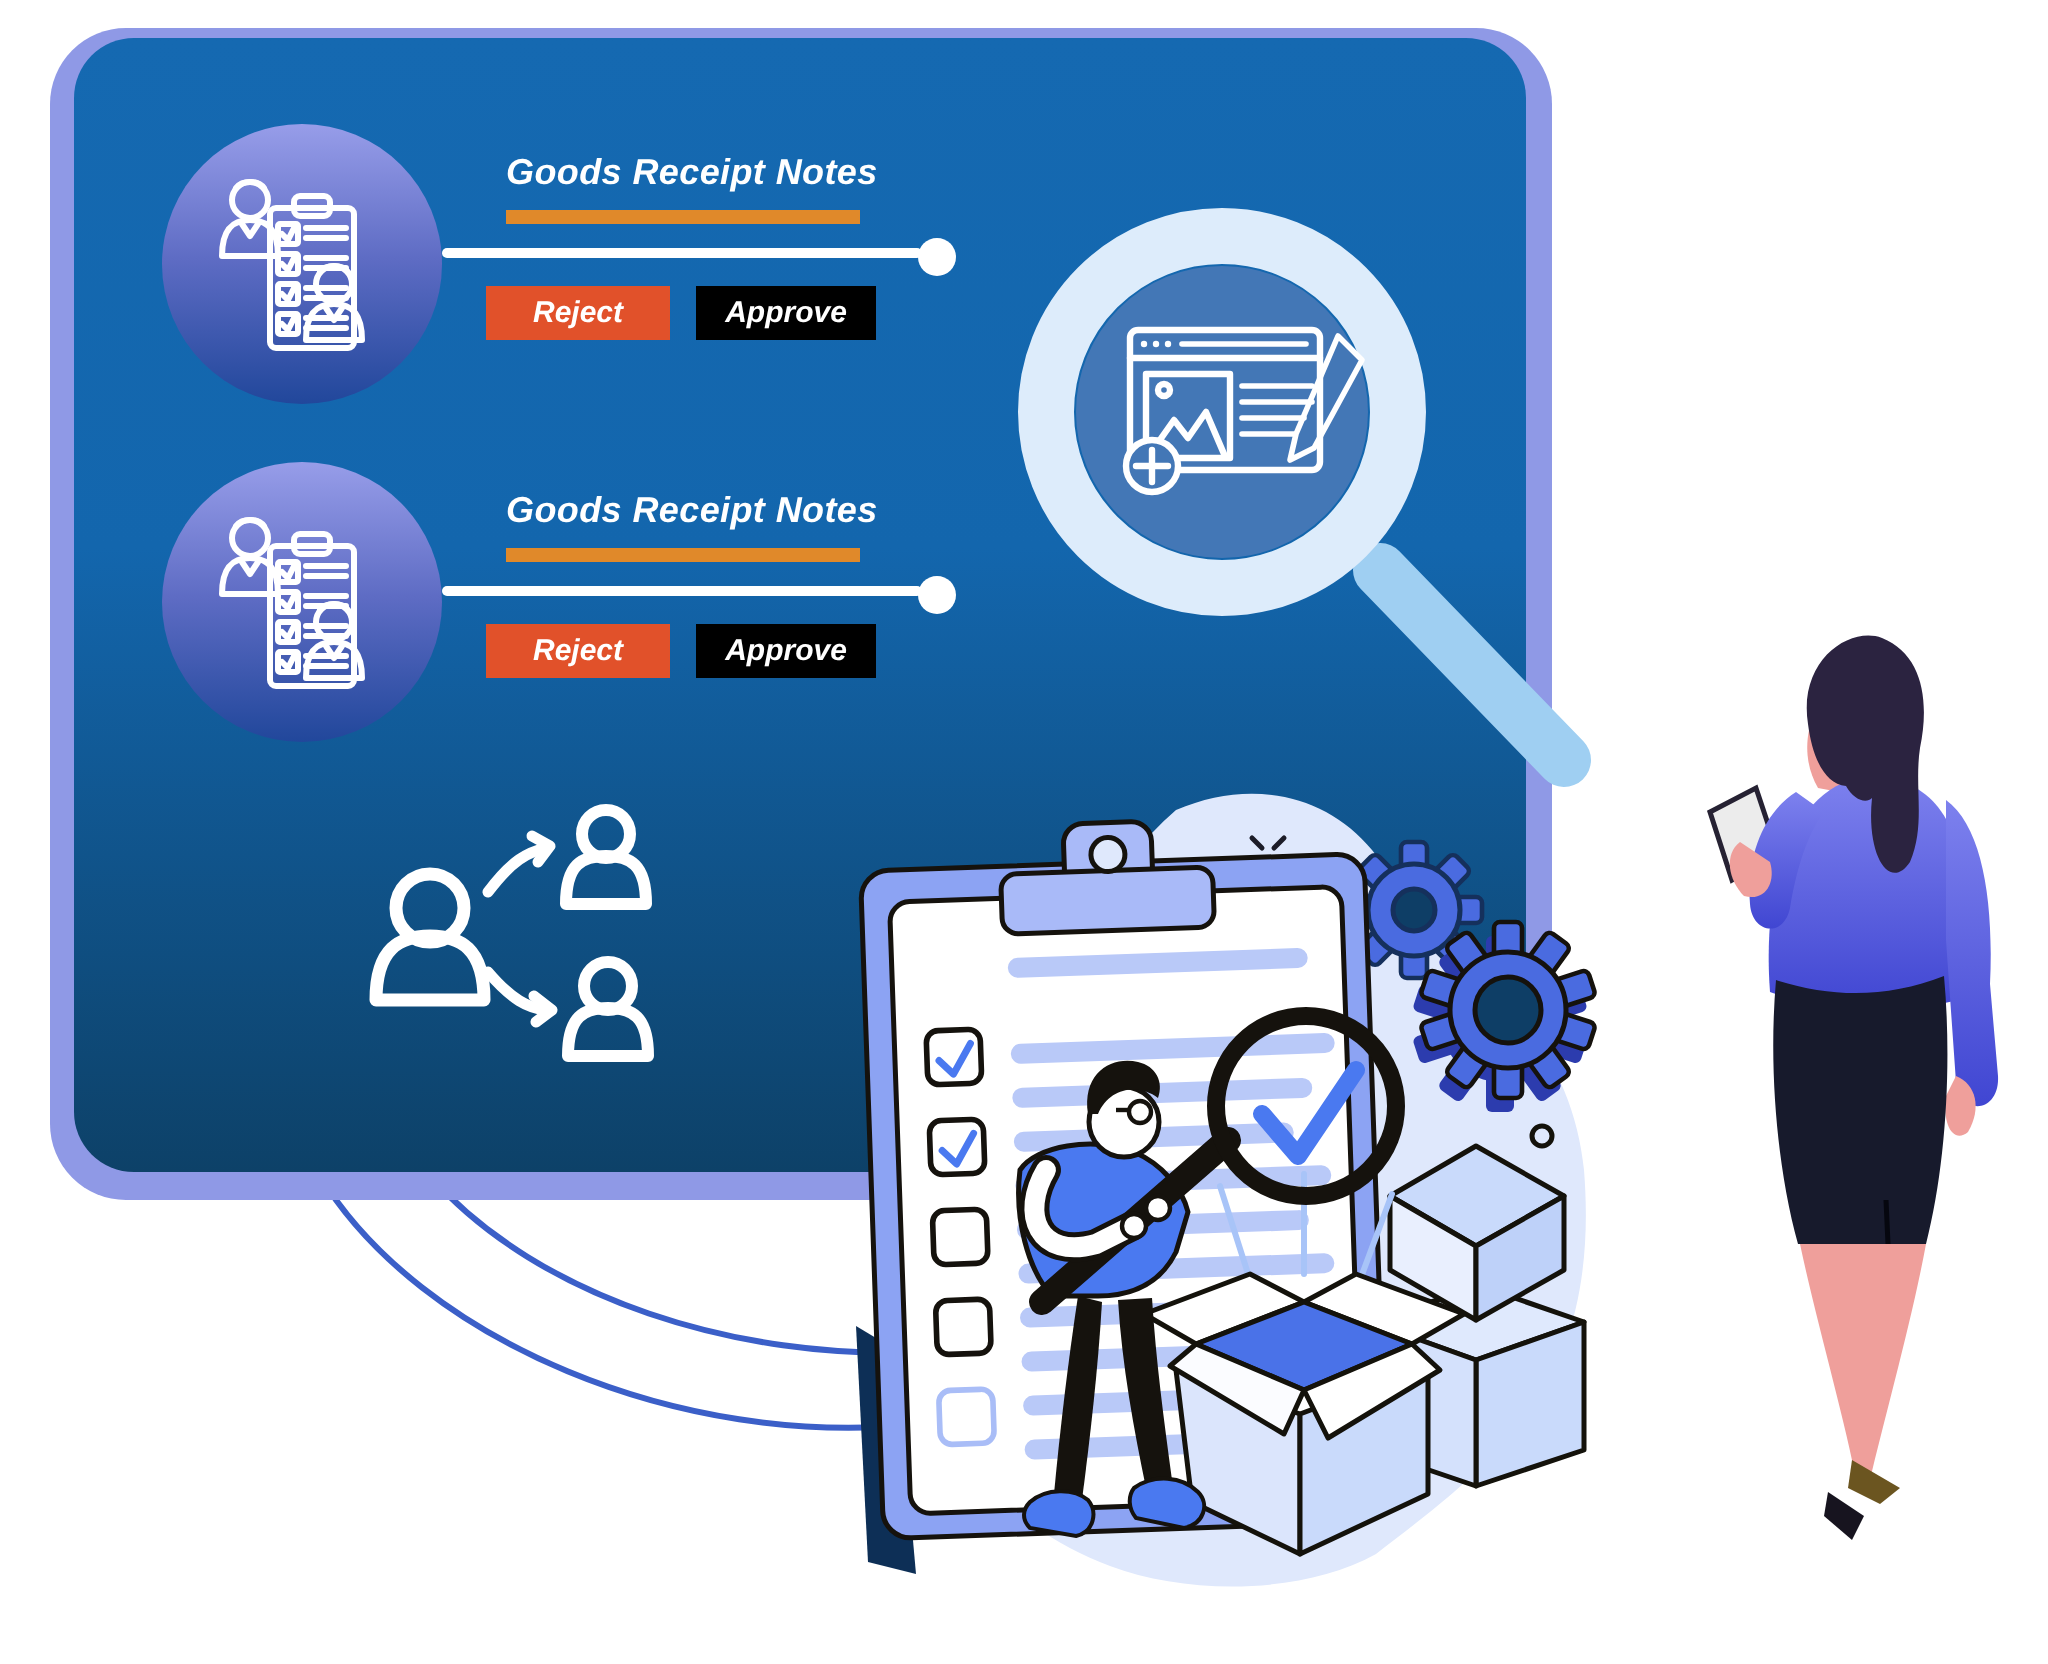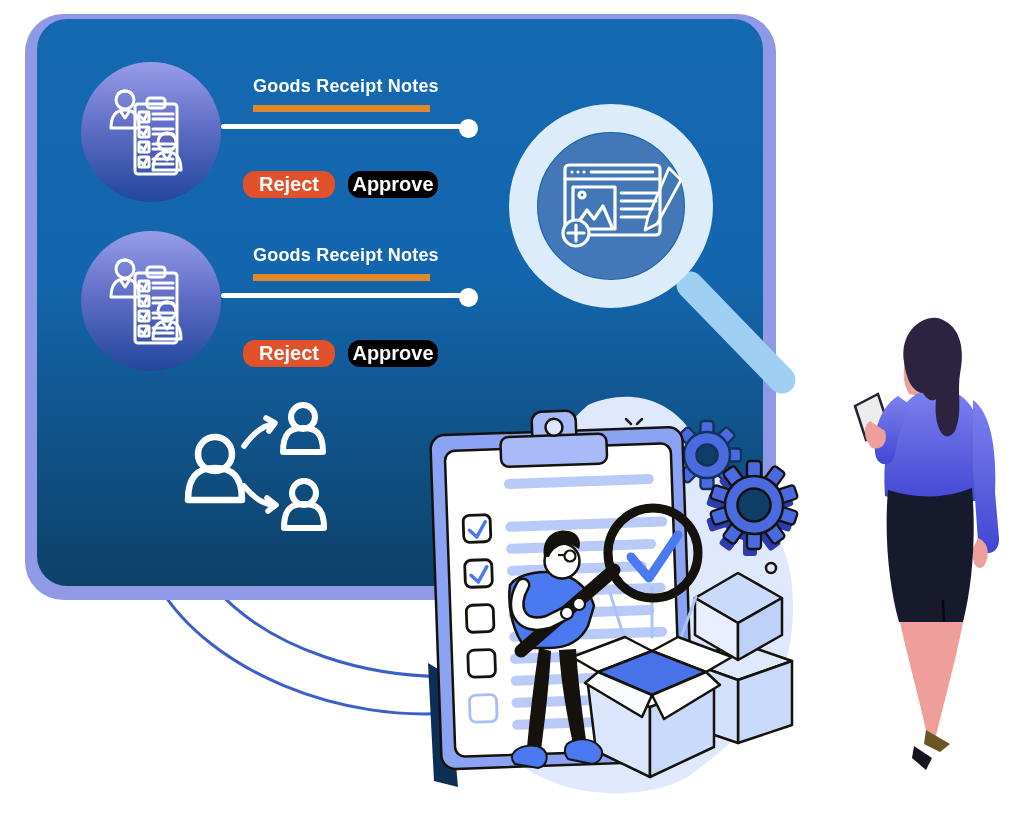--- a/index.html
+++ b/index.html
@@ -6,31 +6,31 @@
   #canvas{position:relative;width:1024px;height:832px;overflow:hidden;background:#ffffff;
           font-family:"Liberation Sans",sans-serif;}
   svg{position:absolute;display:block;}
   
   #curves{left:40px;top:540px;}
   
   .board{position:absolute;left:25px;top:14px;width:751px;height:586px;
          background:#8f99e6;border-radius:38px;}
   .board-inner{position:absolute;left:12px;top:5px;right:13px;bottom:14px;border-radius:30px;
          background:linear-gradient(180deg,#1569b1 0%,#1366ad 45%,#0d4168 100%);}
-  .grn-row{position:absolute;left:0;top:0;width:751px;height:200px;}
+  .grn-row{position:absolute;left:0;top:0;width:751px;height:200px;font-style:italic;}
   .avatar{position:absolute;left:56px;top:48px;width:140px;height:140px;border-radius:50%;
          background:linear-gradient(180deg,#979de9 0%,#5e6cc4 48%,#21479b 100%);}
   .avatar svg{left:20px;top:18px;}
   .grn-title{position:absolute;left:228px;top:62px;width:180px;text-align:center;
          color:#ffffff;font-size:18px;font-weight:600;letter-spacing:.2px;white-space:nowrap;}
   .underline{position:absolute;left:228px;top:91px;width:177px;height:7px;background:#e0892a;}
   .progress-line{position:absolute;left:196px;top:110px;width:240px;height:5px;background:#ffffff;border-radius:3px;}
   .progress-dot{position:absolute;left:434px;top:105px;width:19px;height:19px;background:#ffffff;border-radius:50%;}
-  .btn{position:absolute;top:129px;height:27px;border-radius:12px;display:flex;align-items:center;
-       justify-content:center;color:#ffffff;font-size:20px;font-weight:700;cursor:pointer;margin-top:28px;}
+  .btn{position:absolute;top:129px;height:27px;border-radius:0;display:flex;align-items:center;
+       justify-content:center;color:#ffffff;font-size:15px;font-weight:700;cursor:pointer;}
   .btn-reject{left:218px;width:92px;background:#e1512a;}
   .btn-approve{left:323px;width:90px;background:#000000;}
   #magnifier-top{left:490px;top:80px;}
   #delegate{left:180px;top:392px;}
   #scene{left:420px;top:385px;}
   #woman{left:828px;top:300px;}
 </style>
 </head>
 <body>
 

